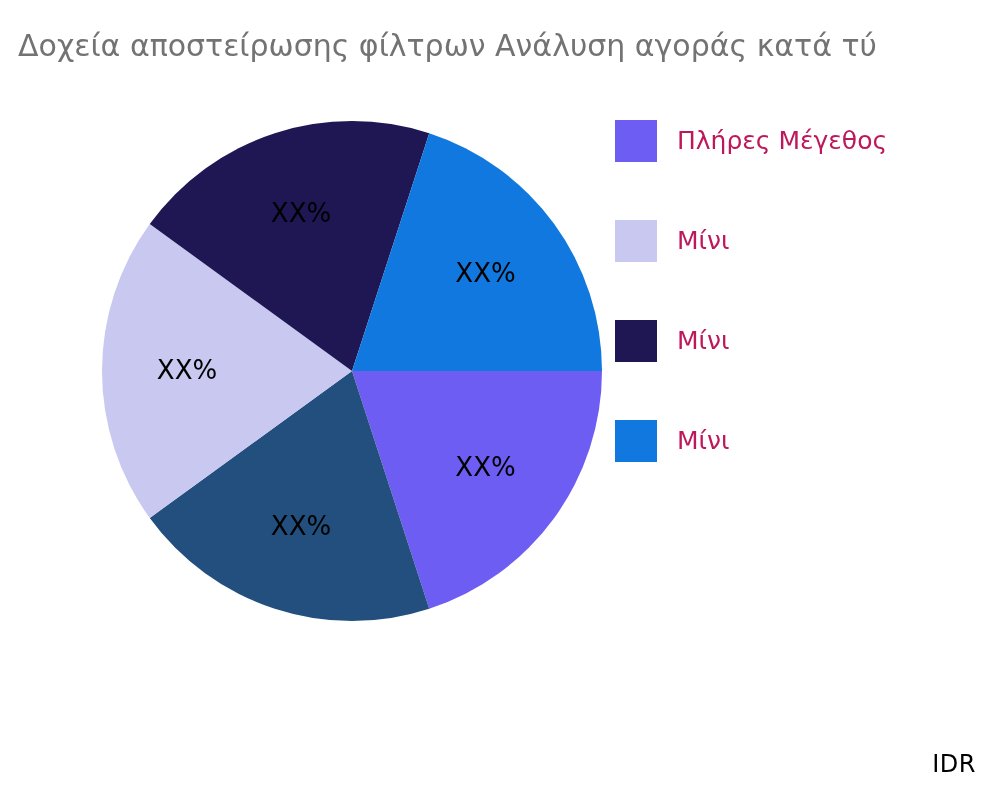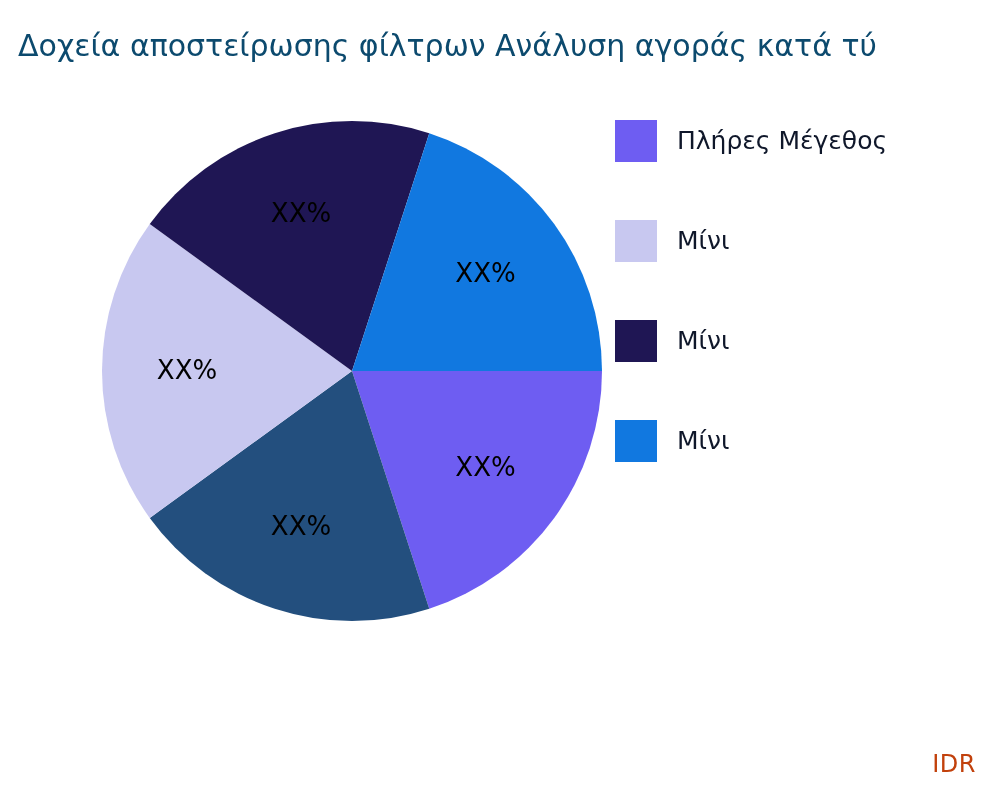--- a/index.html
+++ b/index.html
@@ -19,21 +19,21 @@
     width: 1000px;
     height: 800px;
     background: #ffffff;
   }
   .chart-title {
     position: absolute;
     left: 18px;
     top: 26px;
     font-size: 30px;
     line-height: 40px;
-    color: #0c4a6e;
+    color: #737373;
     white-space: nowrap;
     letter-spacing: 0px;
   }
   .pie-area {
     position: absolute;
     left: 0px;
     top: 0px;
     width: 640px;
     height: 760px;
   }
@@ -65,29 +65,29 @@
     top: 5px;
     width: 42px;
     height: 42px;
   }
   .legend-label {
     position: absolute;
     left: 62px;
     top: 6px;
     font-size: 25px;
     line-height: 40px;
-    color: #0f172a;
+    color: #be185d;
     white-space: nowrap;
   }
   .footer-note {
     position: absolute;
     right: 24px;
     bottom: 22px;
     font-size: 24px;
-    color: #c2410c;
+    color: #000000;
     letter-spacing: 0.5px;
   }
 </style>
 </head>
 <body>
 
 <div id="root">
 
   <div class="chart-title">Δοχεία αποστείρωσης φίλτρων Ανάλυση αγοράς κατά τύ</div>
 

